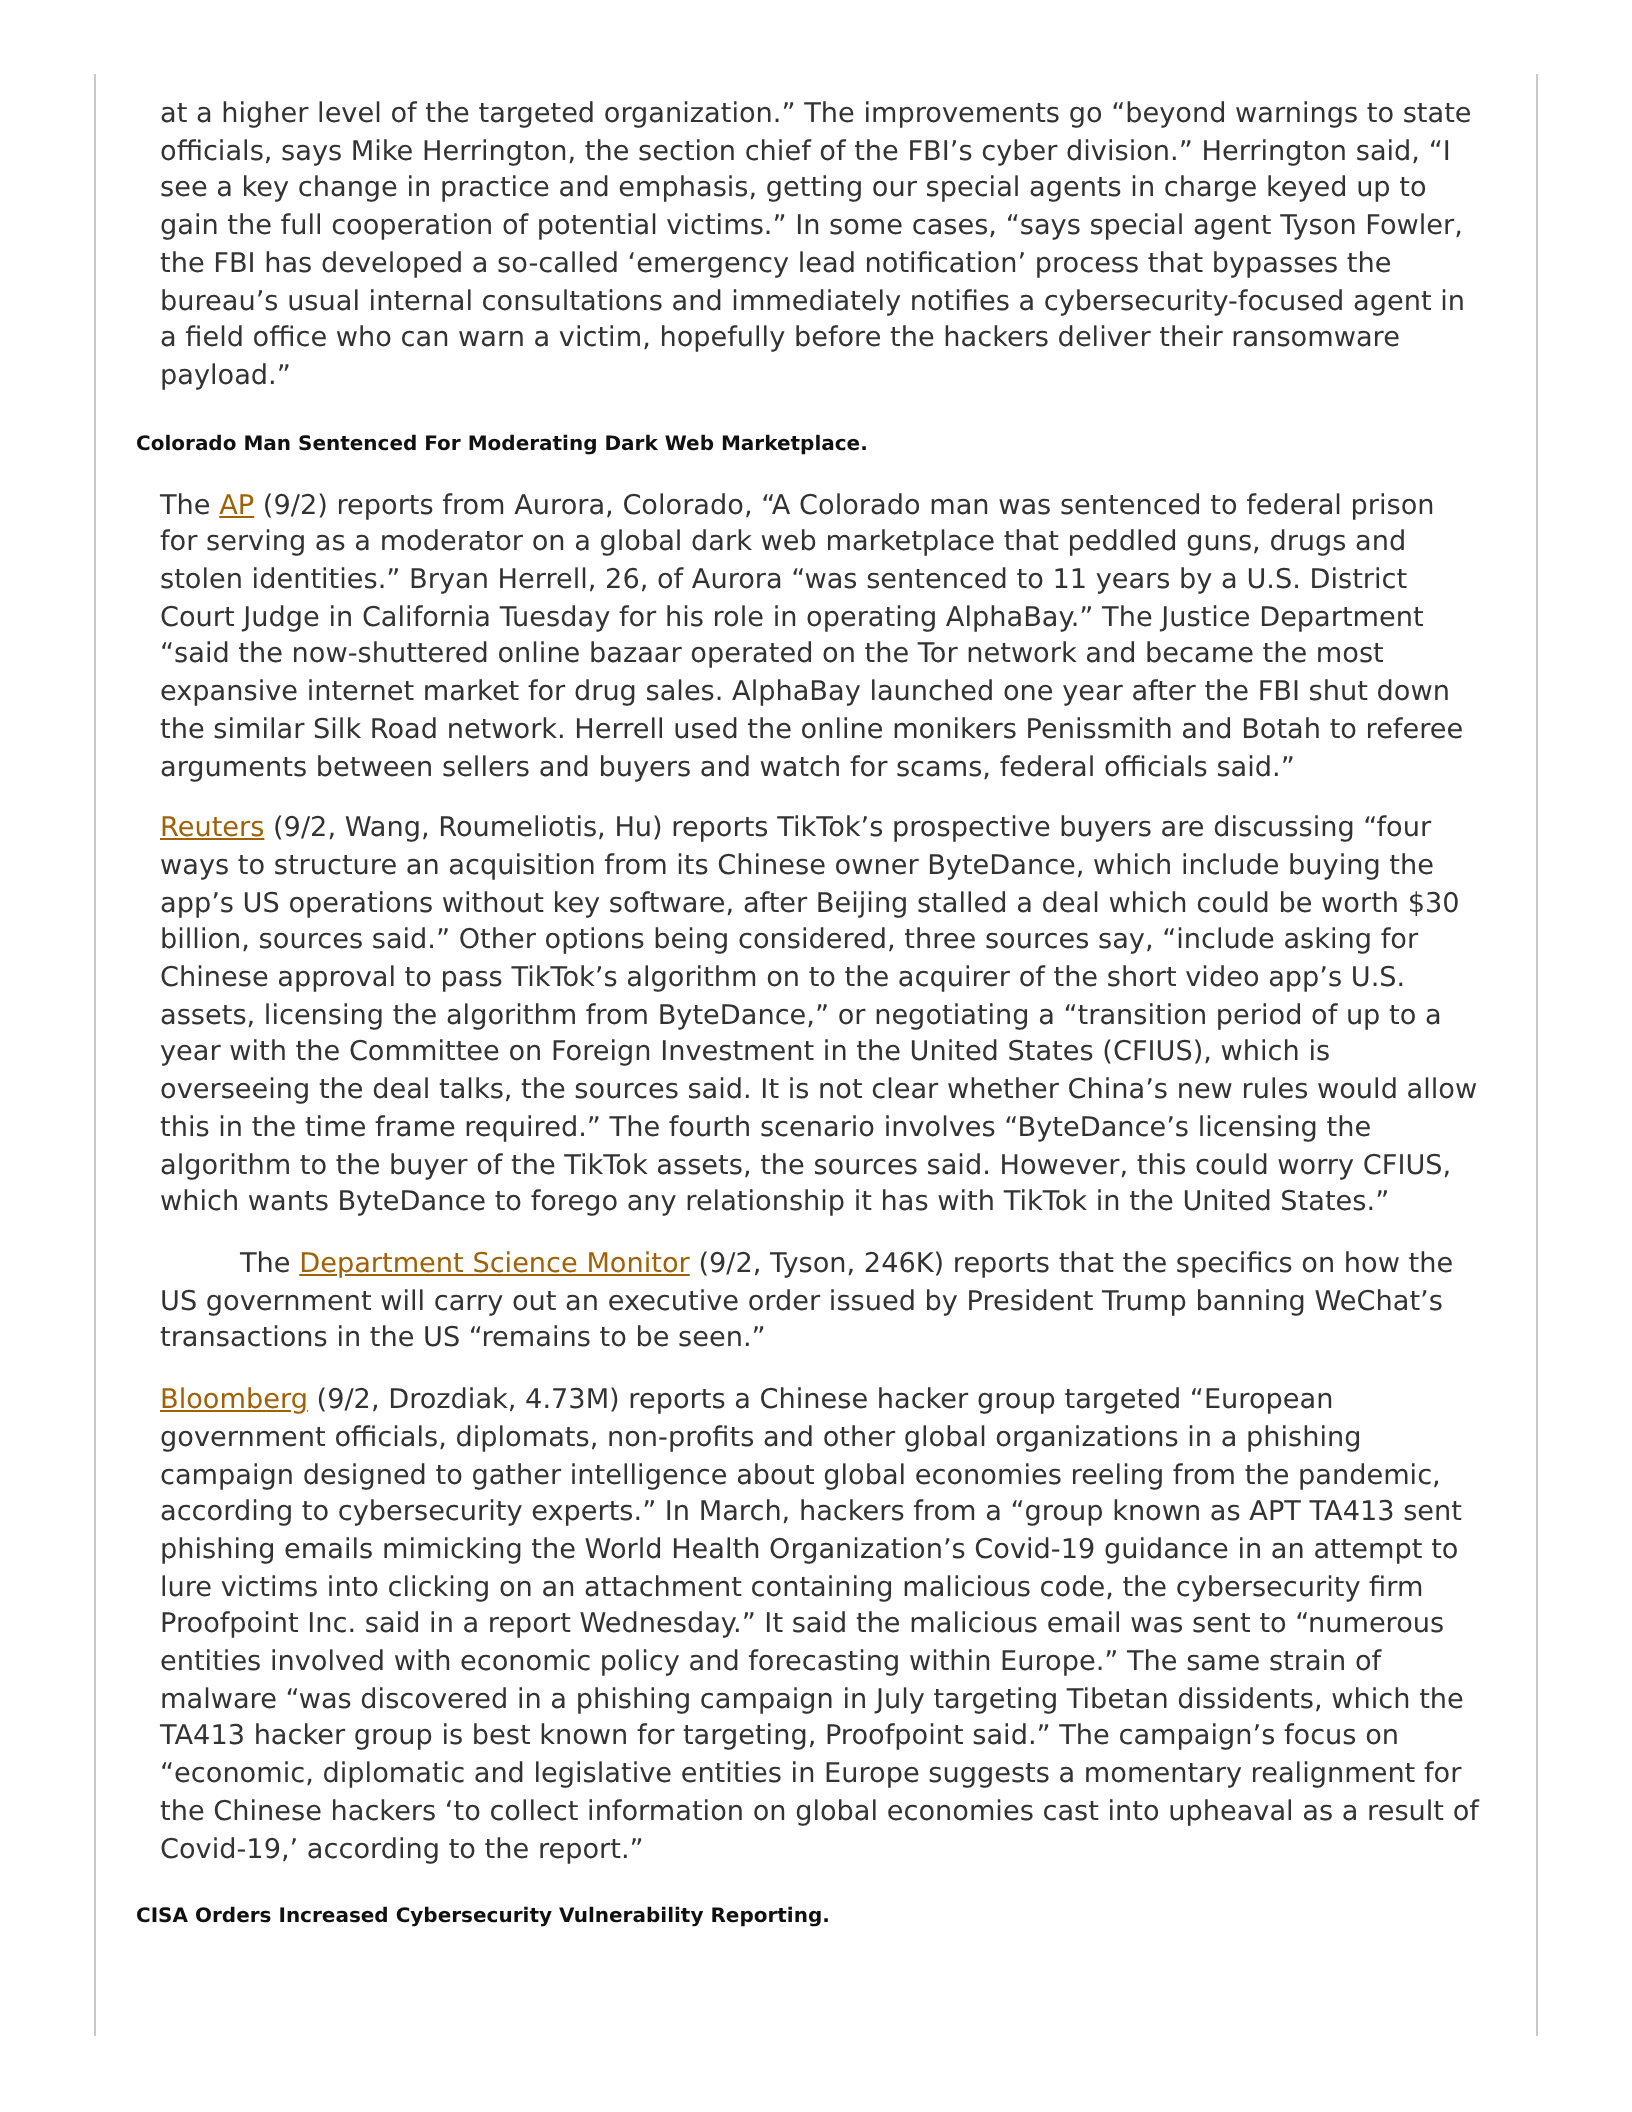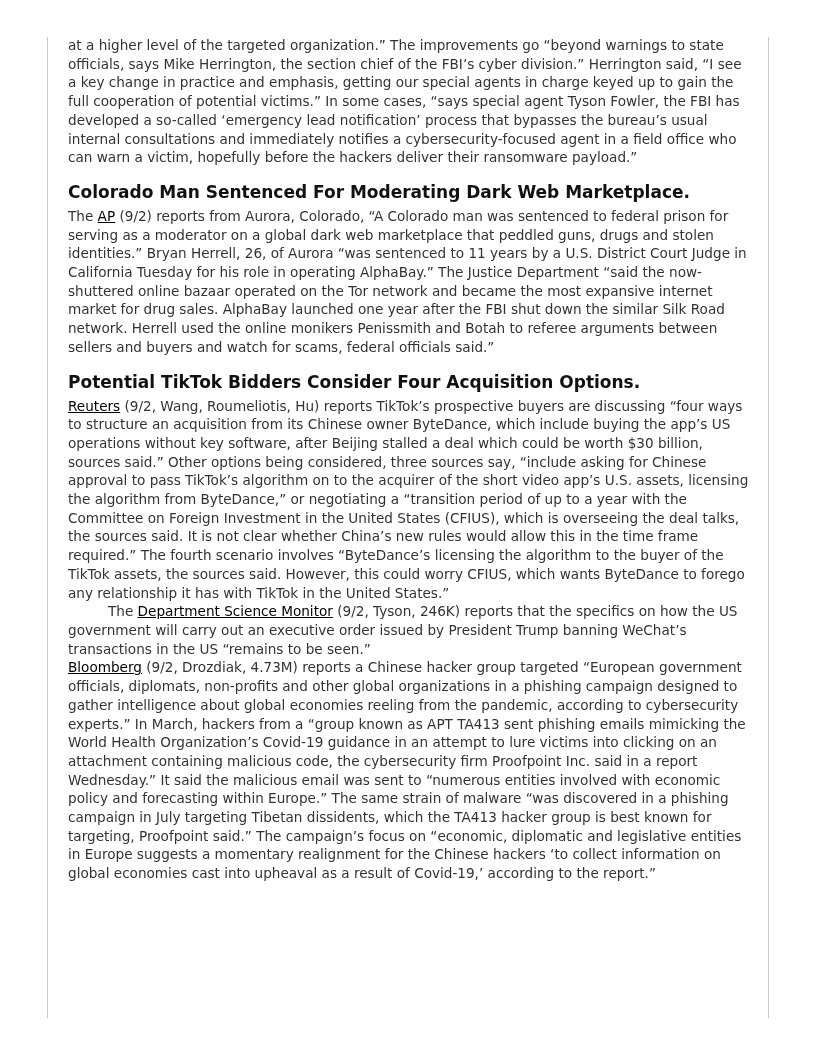--- a/index.html
+++ b/index.html
@@ -6,38 +6,38 @@
   body { width: 816px; height: 1056px; position: relative; overflow: hidden; }
   .page-frame {
     position: absolute; left: 47px; top: 37px; width: 720px; height: 981px;
     border-left: 1px solid #c8c8c8; border-right: 1px solid #c8c8c8;
   }
   .content {
     position: absolute; left: 68px; top: 36px; width: 684px;
     font-family: "DejaVu Sans", sans-serif; font-size: 13.6px; line-height: 18.7px;
     color: #333333;
   }
-  .content p { margin: 0; }
+  .content p { margin: 12px; }
   .content h2 {
-    font-family: "DejaVu Sans", sans-serif; font-size: 17px; font-weight: bold;
+    font-family: "DejaVu Sans", sans-serif; font-size: 10px; font-weight: bold;
     color: #111111; margin: 16px 0 6px 0; line-height: 18px;
   }
   .indent { text-indent: 40px; }
-  a { color: #000000; }
+  a { color: #a16207; }
 </style>
 </head>
 <body>
 
 <div class="page-frame"></div>
 
 <div class="content">
   <p>at a higher level of the targeted organization.” The improvements go “beyond warnings to state officials, says Mike Herrington, the section chief of the FBI’s cyber division.” Herrington said, “I see a key change in practice and emphasis, getting our special agents in charge keyed up to gain the full cooperation of potential victims.” In some cases, “says special agent Tyson Fowler, the FBI has developed a so-called ‘emergency lead notification’ process that bypasses the bureau’s usual internal consultations and immediately notifies a cybersecurity-focused agent in a field office who can warn a victim, hopefully before the hackers deliver their ransomware payload.”</p>
 
   <h2>Colorado Man Sentenced For Moderating Dark Web Marketplace.</h2>
   <p><span>The </span><a href="#">AP</a><span> (9/2) reports from Aurora, Colorado, “A Colorado man was sentenced to federal prison for serving as a moderator on a global dark web marketplace that peddled guns, drugs and stolen identities.” Bryan Herrell, 26, of Aurora “was sentenced to 11 years by a U.S. District Court Judge in California Tuesday for his role in operating AlphaBay.” The Justice Department “said the now-shuttered online bazaar operated on the Tor network and became the most expansive internet market for drug sales. AlphaBay launched one year after the FBI shut down the similar Silk Road network. Herrell used the online monikers Penissmith and Botah to referee arguments between sellers and buyers and watch for scams, federal officials said.”</span></p>
 
-  <h2>Potential TikTok Bidders Consider Four Acquisition Options.</h2>
   <p><a href="#">Reuters</a><span> (9/2, Wang, Roumeliotis, Hu) reports TikTok’s prospective buyers are discussing “four ways to structure an acquisition from its Chinese owner ByteDance, which include buying the app’s US operations without key software, after Beijing stalled a deal which could be worth $30 billion, sources said.” Other options being considered, three sources say, “include asking for Chinese approval to pass TikTok’s algorithm on to the acquirer of the short video app’s U.S. assets, licensing the algorithm from ByteDance,” or negotiating a “transition period of up to a year with the Committee on Foreign Investment in the United States (CFIUS), which is overseeing the deal talks, the sources said. It is not clear whether China’s new rules would allow this in the time frame required.” The fourth scenario involves “ByteDance’s licensing the algorithm to the buyer of the TikTok assets, the sources said. However, this could worry CFIUS, which wants ByteDance to forego any relationship it has with TikTok in the United States.”</span></p>
   <p class="indent"><span>The </span><a href="#">Department Science Monitor</a><span> (9/2, Tyson, 246K) reports that the specifics on how the US government will carry out an executive order issued by President Trump banning WeChat’s transactions in the US “remains to be seen.”</span></p>
 
   <p><a href="#">Bloomberg</a><span> (9/2, Drozdiak, 4.73M) reports a Chinese hacker group targeted “European government officials, diplomats, non-profits and other global organizations in a phishing campaign designed to gather intelligence about global economies reeling from the pandemic, according to cybersecurity experts.” In March, hackers from a “group known as APT TA413 sent phishing emails mimicking the World Health Organization’s Covid-19 guidance in an attempt to lure victims into clicking on an attachment containing malicious code, the cybersecurity firm Proofpoint Inc. said in a report Wednesday.” It said the malicious email was sent to “numerous entities involved with economic policy and forecasting within Europe.” The same strain of malware “was discovered in a phishing campaign in July targeting Tibetan dissidents, which the TA413 hacker group is best known for targeting, Proofpoint said.” The campaign’s focus on “economic, diplomatic and legislative entities in Europe suggests a momentary realignment for the Chinese hackers ‘to collect information on global economies cast into upheaval as a result of Covid-19,’ according to the report.”</span></p>
 
+  <h2>CISA Orders Increased Cybersecurity Vulnerability Reporting.</h2>
 </div>
 
 </body></html>

